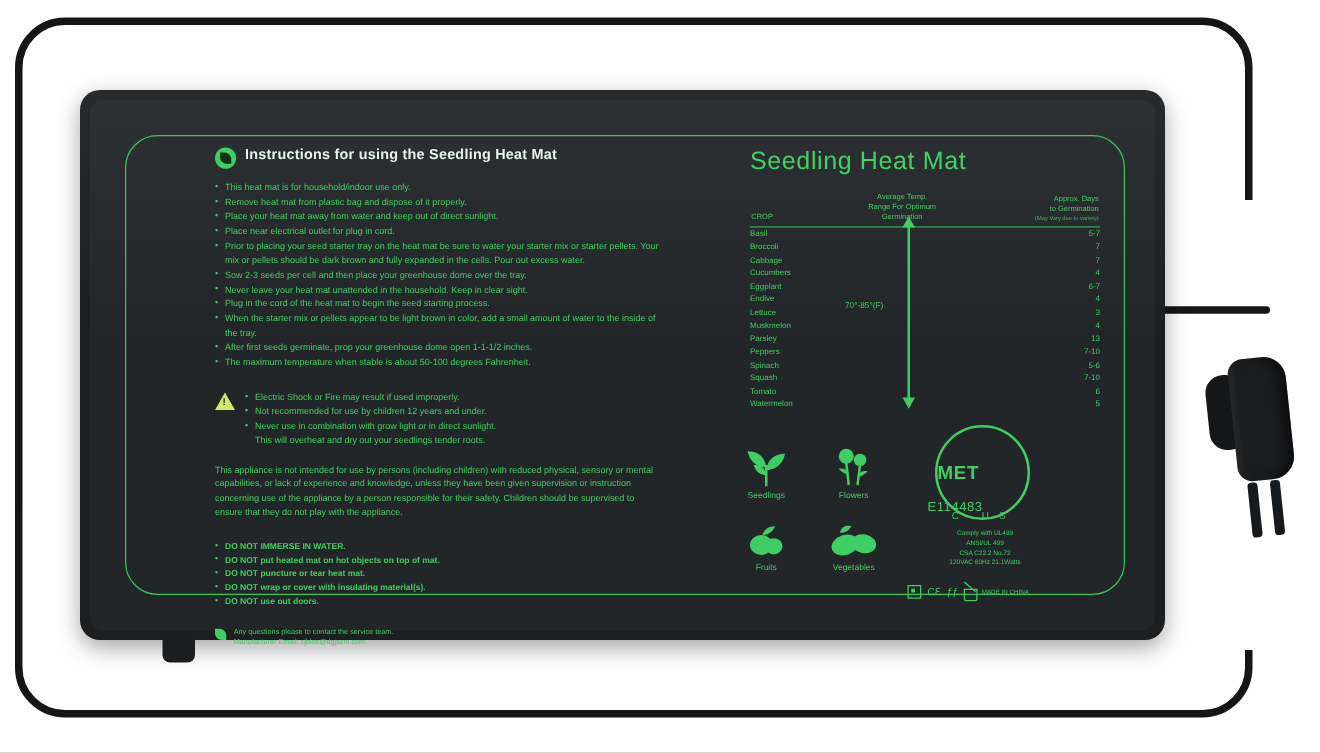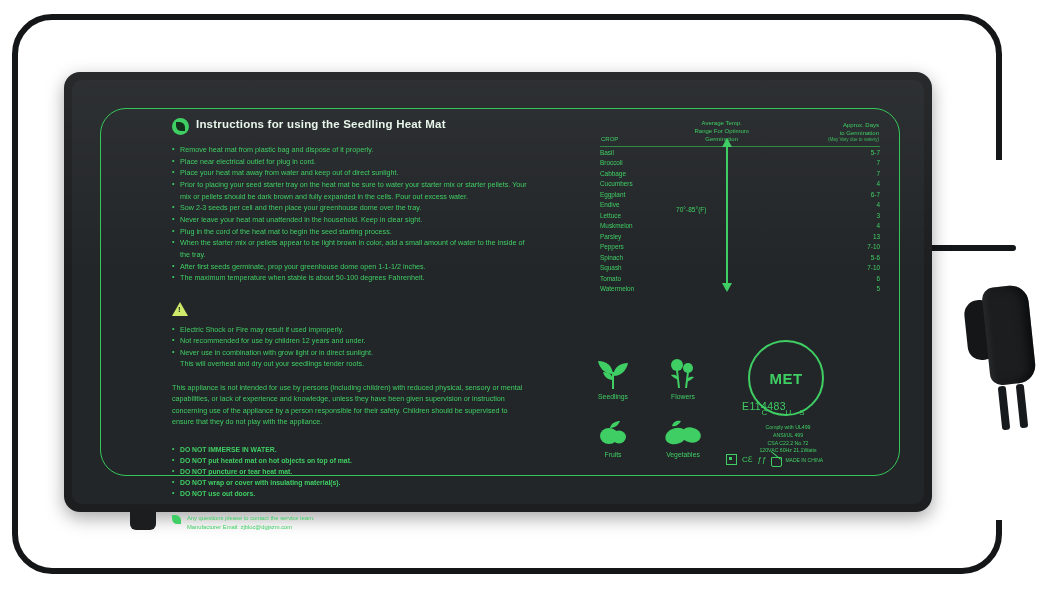--- a/index.html
+++ b/index.html
@@ -188,21 +188,20 @@
     content: "\2022";
     position: absolute;
     left: 0;
     top: -1px;
   }
 
   #warn-block {
     margin-top: 16px;
     display: flex;
     gap: 8px;
-    flex-direction: column;
   }
   #warn-tri {
     width: 0; height: 0;
     border-left: 8px solid transparent;
     border-right: 8px solid transparent;
     border-bottom: 14px solid #cfe96b;
     position: relative;
     flex: 0 0 auto;
     margin-top: 2px;
   }
@@ -347,21 +346,21 @@
     position: absolute;
     left: 748px;
     top: 340px;
     width: 76px;
     height: 76px;
     border-radius: 50%;
     border: 2px solid #3fce63;
     box-sizing: border-box;
     display: flex;
     align-items: center;
-    justify-content: center;
+    justify-content: flex-start;
   }
   #met-text {
     font-size: 15px;
     font-weight: bold;
     color: #3fce63;
     letter-spacing: .5px;
   }
   #met-cus {
     position: absolute;
     left: 744px;
@@ -387,21 +386,21 @@
     top: 424px;
     width: 92px;
     text-align: center;
     font-size: 5.2px;
     line-height: 1.5;
     color: #3fce63;
   }
   #cert-row {
     position: absolute;
     left: 726px;
-    top: 454px;
+    top: 468px;
     width: 170px;
     display: flex;
     align-items: center;
     gap: 5px;
     color: #3fce63;
     font-size: 5px;
   }
   .cert-mark {
     font-size: 8px;
     line-height: 1;
@@ -462,23 +461,24 @@
 
   <div id="print-border"></div>
 
   <div id="left-col">
     <div id="instr-head">
       <span id="leaf-badge"></span>
       <span id="instr-title">Instructions for using the Seedling Heat Mat</span>
     </div>
 
     <ul class="bullets">
+      <li class="dot">This heat mat is for household/indoor use only.</li>
       <li class="dot">Remove heat mat from plastic bag and dispose of it properly.</li>
+      <li class="dot">Place your heat mat away from water and keep out of direct sunlight.</li>
       <li class="dot">Place near electrical outlet for plug in cord.</li>
-      <li class="dot">Place your heat mat away from water and keep out of direct sunlight.</li>
       <li class="dot">Prior to placing your seed starter tray on the heat mat be sure to water your starter mix or starter pellets. Your mix or pellets should be dark brown and fully expanded in the cells. Pour out excess water.</li>
       <li class="dot">Sow 2-3 seeds per cell and then place your greenhouse dome over the tray.</li>
       <li class="dot">Never leave your heat mat unattended in the household.  Keep in clear sight.</li>
       <li class="dot">Plug in the cord of the heat mat to begin the seed starting process.</li>
       <li class="dot">When the starter mix or pellets appear to be light brown in color, add a small amount of water to the inside of the tray.</li>
       <li class="dot">After first seeds germinate, prop your greenhouse dome open 1-1-1/2 inches.</li>
       <li class="dot">The maximum temperature when stable is about 50-100 degrees Fahrenheit.</li>
     </ul>
 
     <div id="warn-block">
@@ -502,20 +502,21 @@
     </ul>
 
     <div id="contact">
       <span id="contact-leaf"></span>
       <span style="white-space:pre-line">Any questions please to contact the service team.
 Manufacturer Email: zjbloc@dgjszm.com</span>
     </div>
   </div>
 
   <div id="right-col">
+    <div id="right-title">Seedling Heat Mat</div>
 
     <div id="table-wrap">
       <table id="germ-table">
         <thead>
           <tr>
             <th class="c1">CROP</th>
             <th class="c2" style="white-space:pre-line">Average Temp.
 Range For Optimum
 Germination</th>
             <th class="c3">

